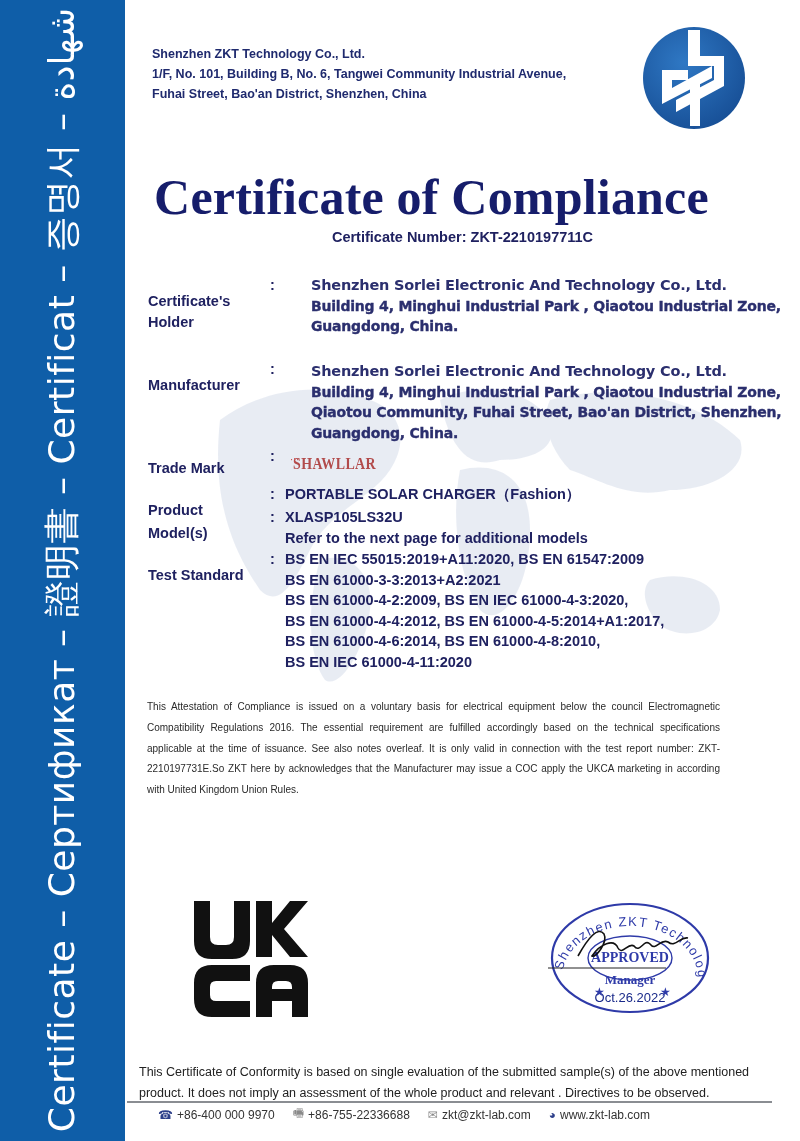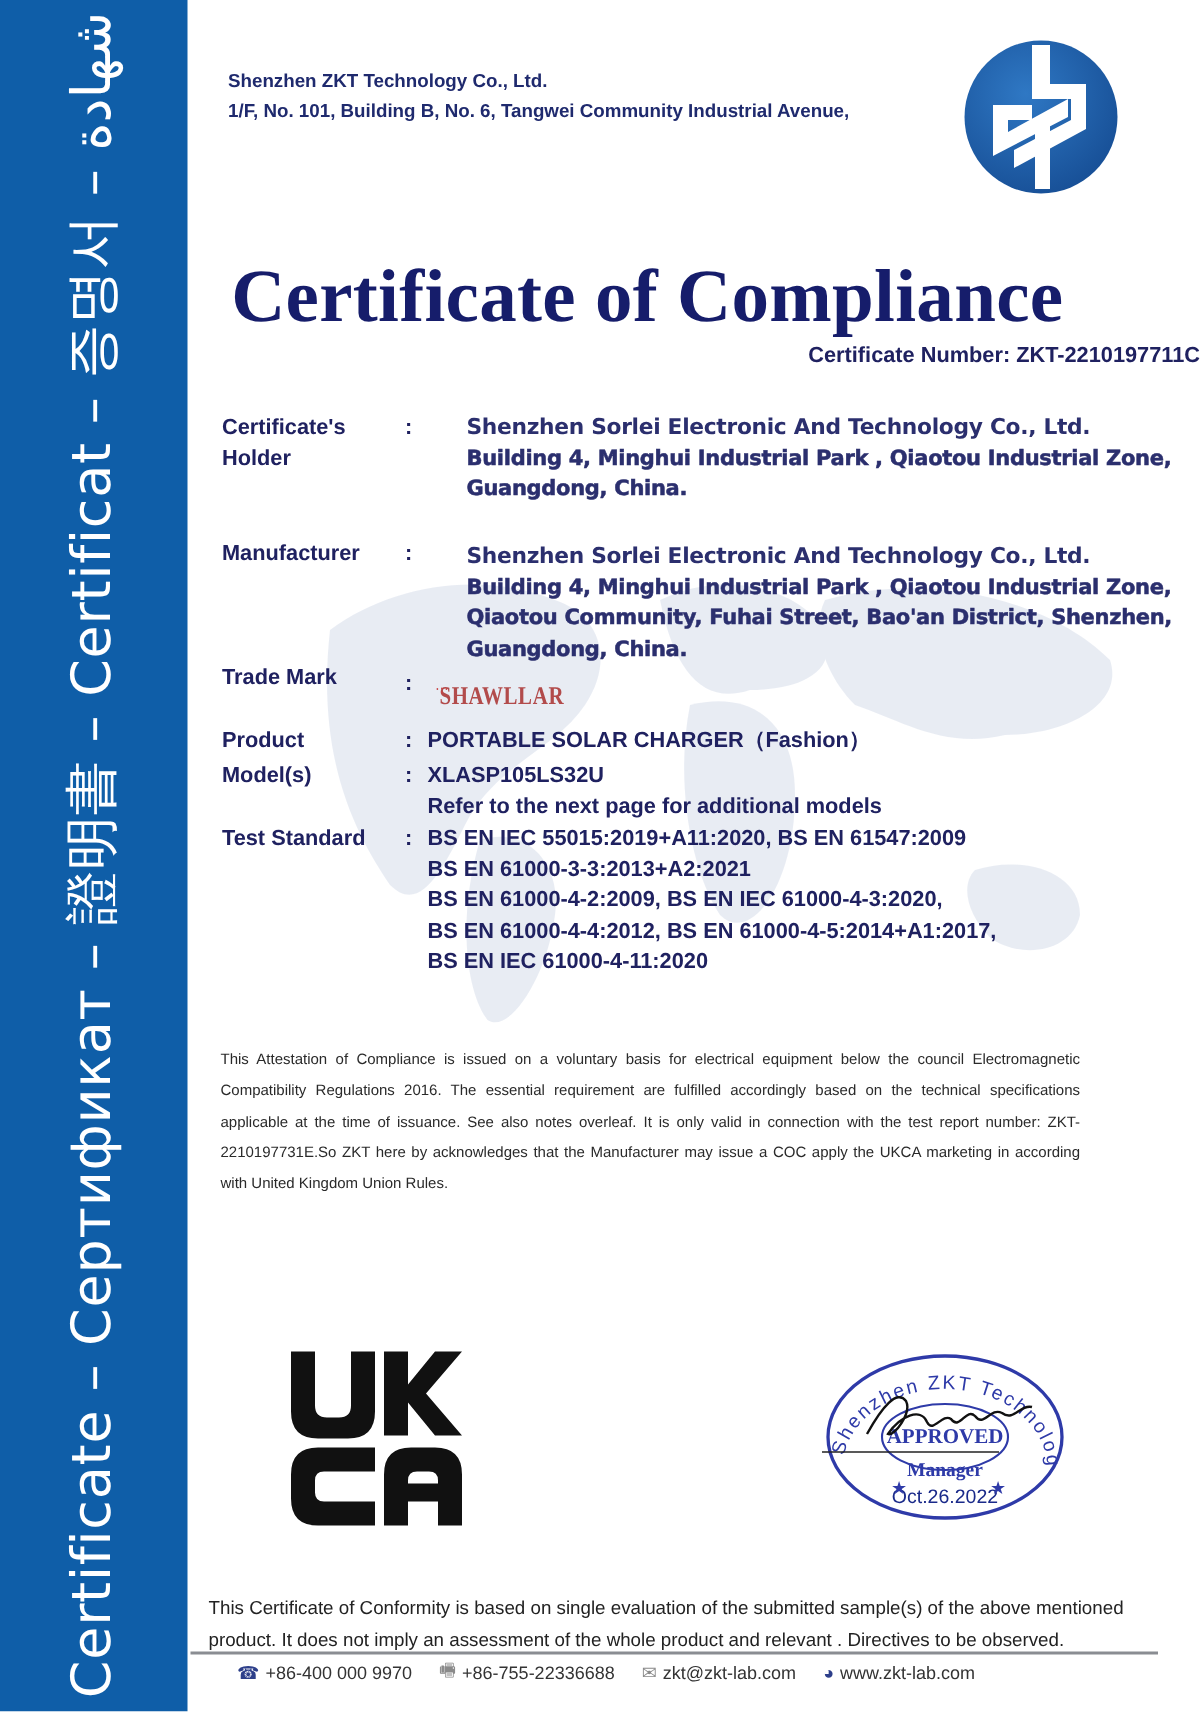--- a/index.html
+++ b/index.html
@@ -20,29 +20,29 @@
     .issuer { position: absolute; left: 152px; top: 44px; font-weight: bold; font-size: 12.5px; line-height: 20px; color: #1f2a6e; }
 
     .logo { position: absolute; left: 642px; top: 26px; width: 104px; height: 104px; }
 
     .title {
       position: absolute; left: 0; right: 0; padding-left: 63px; top: 168px;
       text-align: center; font-family: Liberation Serif, serif; font-weight: bold;
       font-size: 50px; color: #161d6b; letter-spacing: 0.2px;
     }
     .cert-number {
-      position: absolute; left: 125px; right: 0; top: 229px; text-align: right;
+      position: absolute; left: 125px; right: 0; top: 229px; text-align: center;
       font-weight: bold; font-size: 14.5px; color: #1f2160;
     }
     .cert-number span { display: inline-block; }
 
     .watermark { position: absolute; left: 200px; top: 360px; width: 560px; height: 340px; opacity: 0.11; }
 
     .field { position: absolute; left: 148px; font-size: 14.5px; font-weight: bold; line-height: 20.5px; color: #1f2160; }
-    .field .label { position: absolute; left: 0; top: 0; width: 125px; }
+    .field .label { position: absolute; left: 0; top: 16px; width: 125px; }
     .field .colon { position: absolute; left: 122px; top: 0; }
     .field .value { position: absolute; left: 137px; top: 0; white-space: nowrap; }
     .field .value.sans2 { font-family: "DejaVu Sans", sans-serif; font-weight: bold; font-size: 14px; letter-spacing: -0.2px; color: #2b2f6e; margin-left: 26px; }
     .field .value.sans2 .line-first { font-size: 14.5px; }
     .field .value.sans2 .line-rest { font-weight: bold; -webkit-text-stroke: 0.35px #2b2f6e; }
 
     .trademark-logo {
       position: absolute; left: 145px; top: 2px; font-family: "Liberation Serif", serif;
       font-size: 17px; color: #b24b4b; letter-spacing: 0.5px; transform: scaleX(0.82); transform-origin: left;
     }
@@ -67,20 +67,21 @@
 </head>
 <body>
 
 <div class="side-band">
   <div class="side-text">Certificate – Сертификат – 證明書 – Certificat – 증명서 – شهادة</div>
 </div>
 
 <div class="issuer">
   <div>Shenzhen ZKT Technology Co., Ltd.</div>
   <div>1/F, No. 101, Building B, No. 6, Tangwei Community Industrial Avenue,</div>
+  <div>Fuhai Street, Bao'an District, Shenzhen, China</div>
 </div>
 
 <div class="logo">
   <svg viewBox="0 0 104 104" width="104" height="104">
     <defs>
       <radialGradient id="lg" cx="40%" cy="35%" r="70%">
         <stop offset="0%" stop-color="#2f78c4"></stop>
         <stop offset="100%" stop-color="#174f96"></stop>
       </radialGradient>
     </defs>
@@ -158,20 +159,21 @@
 </div>
 
 <div class="field" style="top:549px;">
   <div class="label">Test Standard</div>
   <div class="colon">:</div>
   <div class="value">
     <div>BS EN IEC 55015:2019+A11:2020, BS EN 61547:2009</div>
     <div>BS EN 61000-3-3:2013+A2:2021</div>
     <div>BS EN 61000-4-2:2009, BS EN IEC 61000-4-3:2020,</div>
     <div>BS EN 61000-4-4:2012, BS EN 61000-4-5:2014+A1:2017,</div>
+    <div>BS EN 61000-4-6:2014, BS EN 61000-4-8:2010,</div>
     <div>BS EN IEC 61000-4-11:2020</div>
   </div>
 </div>
 
 <div class="body-para">This Attestation of Compliance is issued on a voluntary basis for electrical equipment below the council Electromagnetic Compatibility Regulations 2016. The essential requirement are fulfilled accordingly based on the technical specifications applicable at the time of issuance. See also notes overleaf. It is only valid in connection with the test report number: ZKT-2210197731E.So ZKT here by acknowledges that the Manufacturer may issue a COC apply the UKCA marketing in according with United Kingdom Union Rules.</div>
 
 <svg class="ukca" viewBox="0 0 120 124">
 
   <path d="M4 4 H20 V40 Q20 48 28 48 H36 Q44 48 44 40 V4 H60 V44 Q60 62 42 62 H22 Q4 62 4 44 Z" fill="#111"></path>
 

